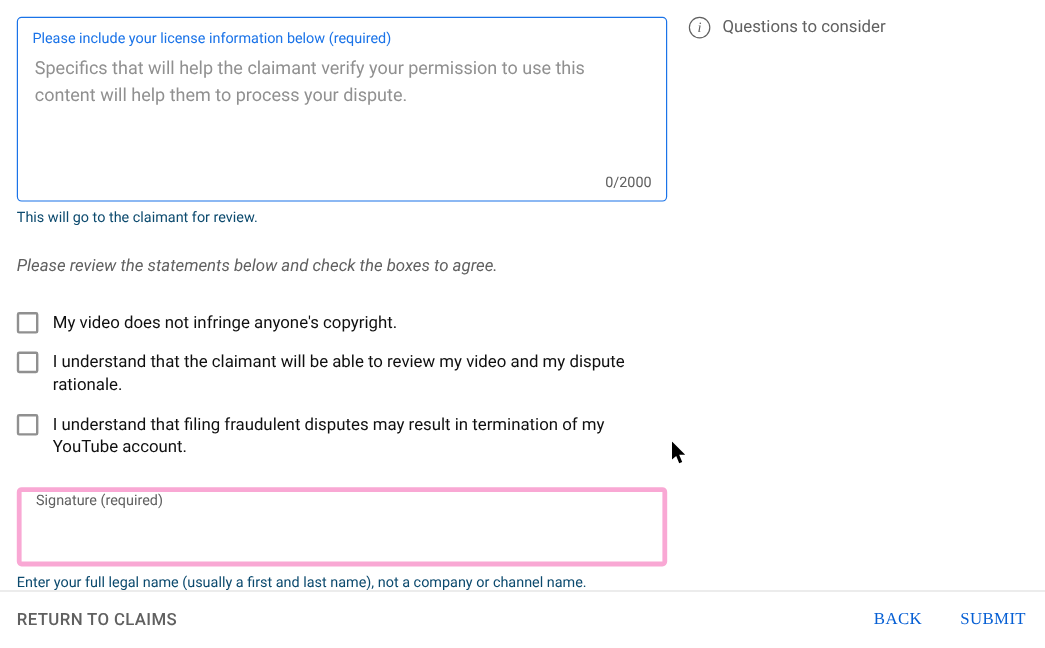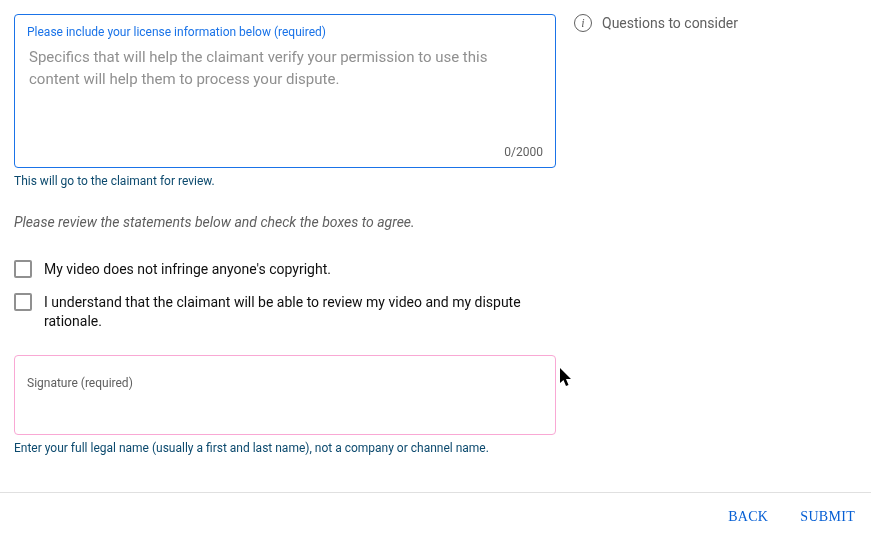--- a/index.html
+++ b/index.html
@@ -106,23 +106,23 @@
     font-size: 14px;
   }
   .check-label {
     font-size: 14px;
     color: #0f0f0f;
     line-height: 1.35;
   }
 
   .sig-box {
     margin-top: 24px;
-    border: 1px solid #f9a8d4;
+    border: 4px solid #f9a8d4;
     border-radius: 4px;
-    padding: 20px 12px 24px 12px;
+    padding: 0 12px 24px 12px;
     min-height: 56px;
   }
   .sig-label {
     font-size: 12px;
     color: #606060;
   }
   .sig-input {
     border: none;
     outline: none;
     width: 100%;
@@ -220,39 +220,44 @@
 
     <div class="check-group">
       <label class="check-row">
         <input type="checkbox" class="cb" style="">
         <span class="check-label">My video does not infringe anyone's copyright.</span>
       </label>
       <label class="check-row">
         <input type="checkbox" class="cb" style="">
         <span class="check-label">I understand that the claimant will be able to review my video and my dispute rationale.</span>
       </label>
+      <label class="check-row">
+        <input type="checkbox" class="cb" style="">
+        <span class="check-label">I understand that filing fraudulent disputes may result in termination of my YouTube account.</span>
+      </label>
     </div>
 
     <div class="sig-box">
       <div class="sig-label">Signature (required)</div>
       <input type="text" class="sig-input" style="">
     </div>
     <div class="helper">Enter your full legal name (usually a first and last name), not a company or channel name.</div>
 
   </div>
 
   <div class="right">
     <div class="q-head">
       <span class="info-ico">i</span>
       <span>Questions to consider</span>
     </div>
   </div>
 </div>
 
 <div class="footer">
+  <span class="return-link">RETURN TO CLAIMS</span>
   <div class="actions">
     <button class="action-btn">BACK</button>
     <button class="action-btn">SUBMIT</button>
   </div>
 </div>
 
 <div class="cursor">
   <svg width="14" height="20" viewBox="0 0 14 20">
     <path d="M0 0 L0 15 L3.5 12 L6 18 L8.5 17 L6 11 L11 11 Z" fill="#000"></path>
   </svg>

